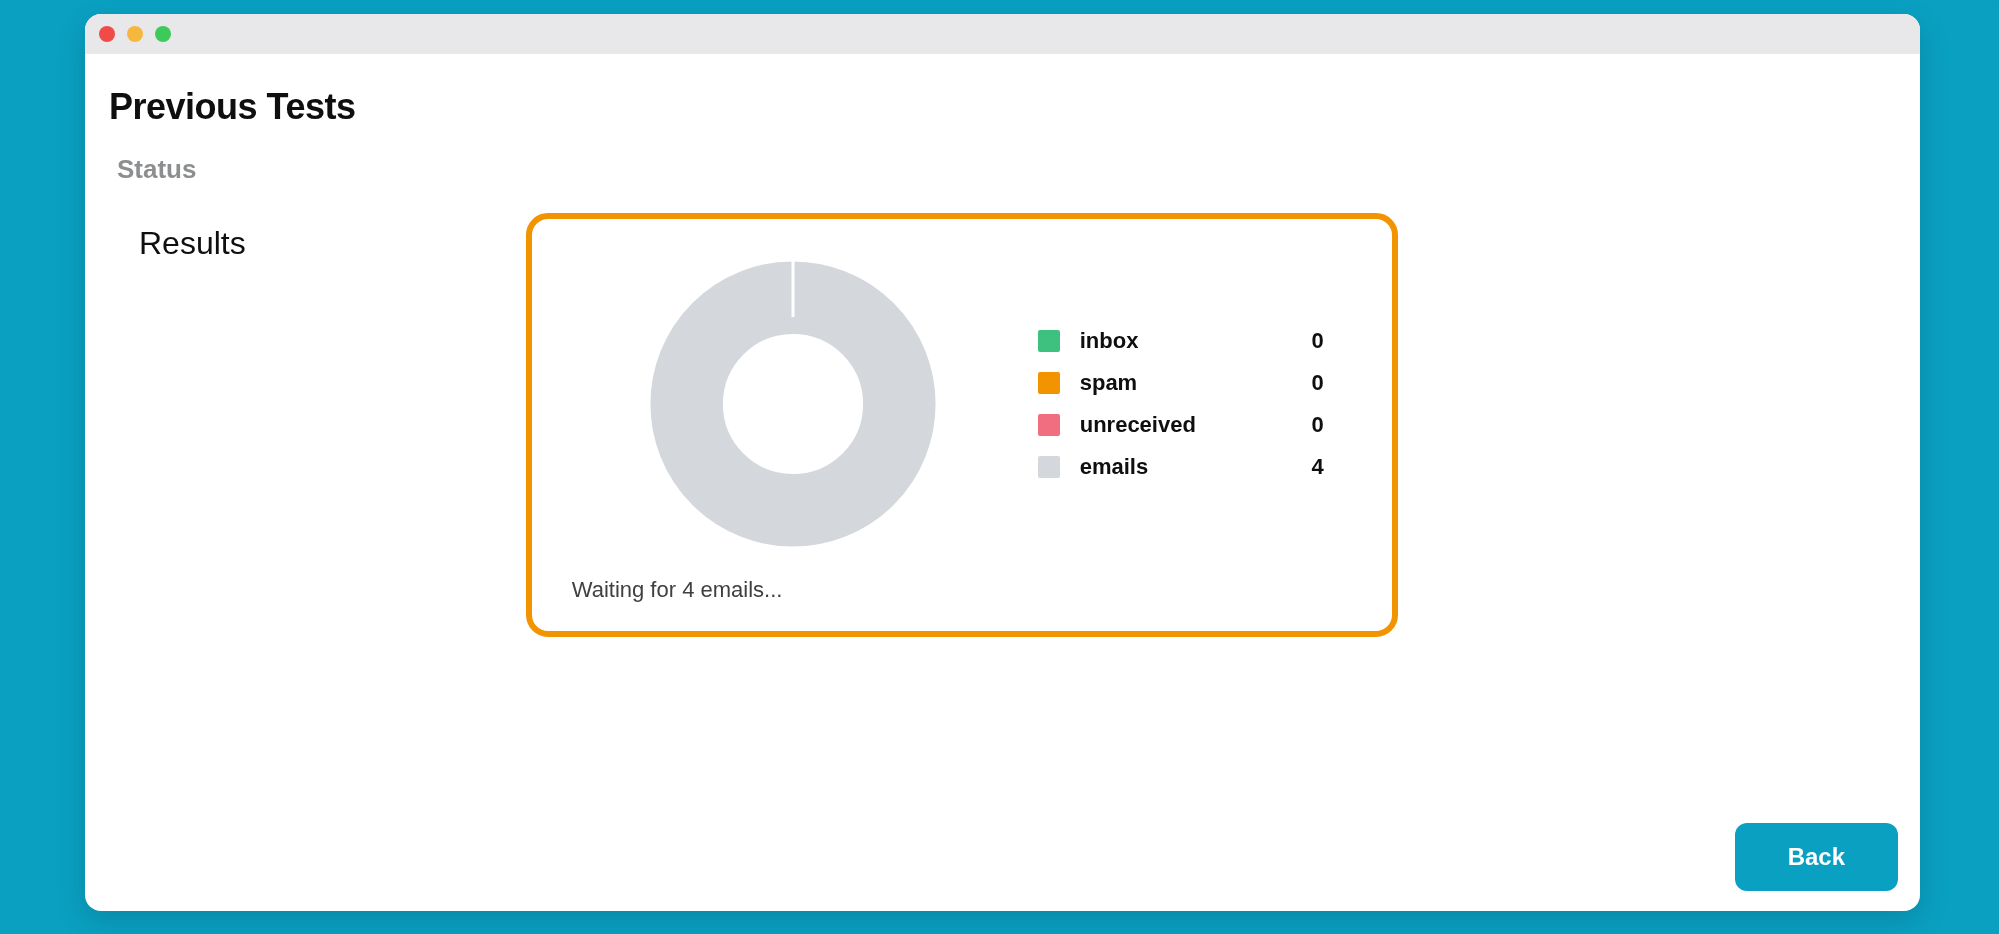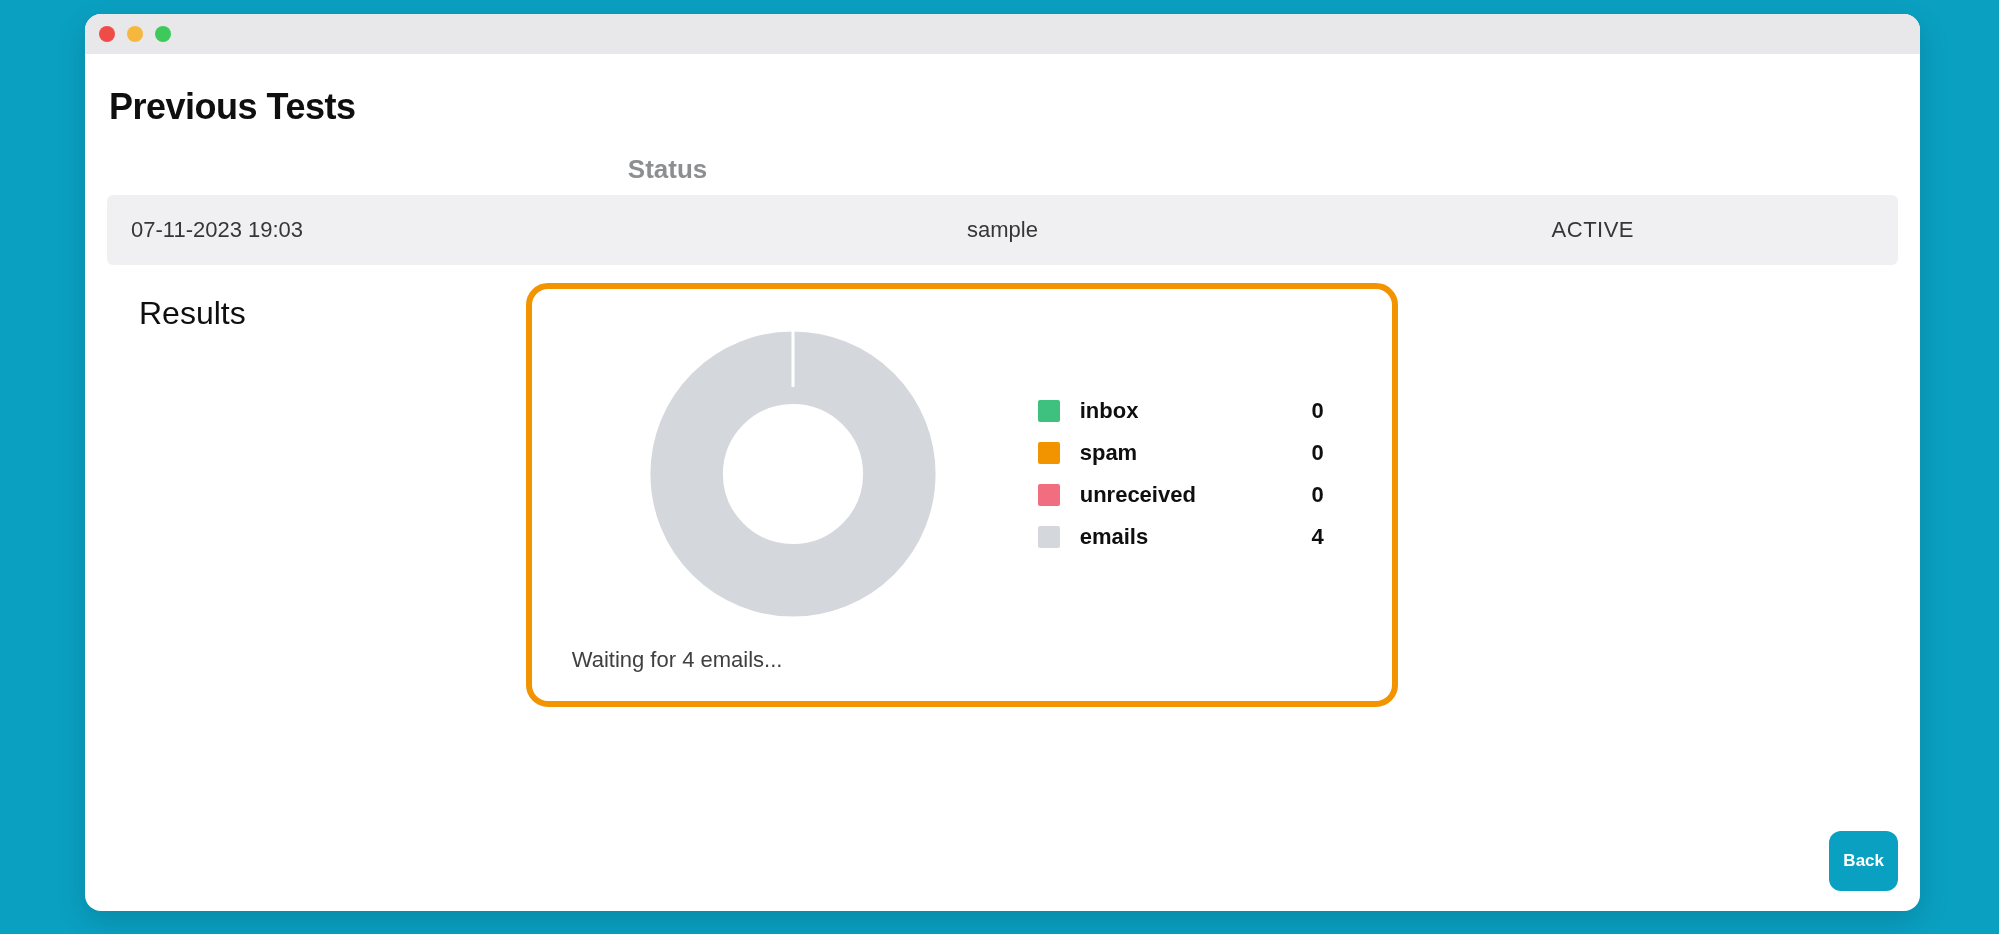--- a/index.html
+++ b/index.html
@@ -32,21 +32,21 @@
   .dot.green{background:#3eca5b;}
 
   .content{padding:18px 22px 22px;}
 
   h1.page-title{font-size:36px;font-weight:800;letter-spacing:-.5px;margin:14px 0 26px 2px;}
 
   .cols{display:grid;grid-template-columns:1fr 1fr 1fr;align-items:center;}
   .headers{padding:0 10px 10px;}
   .headers div{color:var(--muted2);font-size:26px;font-weight:700;}
   .headers .c2{text-align:center;}
-  .headers .c3{text-align:right;}
+  .headers .c3{text-align:left;}
 
   .row{background:var(--row);padding:22px 10px;border-radius:6px;}
   .row .c1{color:#363636;font-size:22px;padding-left:14px;}
   .row .c2{text-align:center;color:#363636;font-size:22px;}
   .row .c3{text-align:center;color:#363636;font-size:22px;letter-spacing:.5px;}
 
   .results{display:flex;align-items:flex-start;gap:280px;margin-top:10px;}
   h2.results-title{font-size:32px;font-weight:400;margin:20px 0 0 32px;}
 
   .chart-card{
@@ -64,45 +64,40 @@
   .swatch{width:22px;height:22px;border-radius:2px;}
   .swatch.inbox{background:var(--inbox);}
   .swatch.spam{background:var(--spam);}
   .swatch.unreceived{background:var(--unreceived);}
   .swatch.waiting{background:var(--waiting);}
   .legend-row .val{font-weight:800;text-align:right;}
 
   .wait-text{margin-top:28px;color:#404040;font-size:22px;}
 
   .actions{position:absolute;right:22px;bottom:20px;display:flex;gap:28px;}
-  .btn{background:var(--accent);color:#fff;border:none;border-radius:12px;padding:20px 14px;font-size:17px;font-weight:800;cursor:pointer;}
+  .btn{background:var(--accent);color:#fff;border:none;border-radius:12px;padding:20px 53px;font-size:24px;font-weight:800;cursor:pointer;}
 </style>
 </head>
 <body>
 
 <div class="stage">
   <div class="window">
     <div class="titlebar">
       <div class="dot red"></div>
       <div class="dot yellow"></div>
       <div class="dot green"></div>
     </div>
 
     <div class="content">
       <h1 class="page-title">Previous Tests</h1>
 
       <div class="cols headers">
         <div class="c3">Status</div>
       </div>
 
-      <div class="cols row">
-        <div class="c1">07-11-2023 19:03</div>
-        <div class="c2">sample</div>
-        <div class="c3">ACTIVE</div>
-      </div>
 
       <div class="results">
         <h2 class="results-title">Results</h2>
 
         <div class="chart-card">
           <div class="chart-top">
             <div class="donut">
               <svg viewBox="0 0 120 120" aria-hidden="true">
                 <circle cx="60" cy="60" r="44" fill="none" stroke="#d4d8dc" stroke-width="30"></circle>
               </svg>

